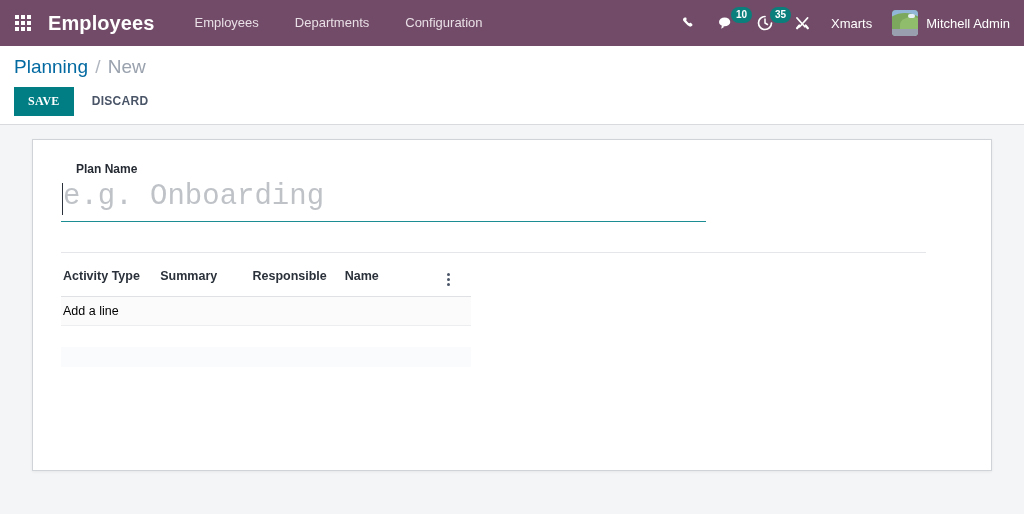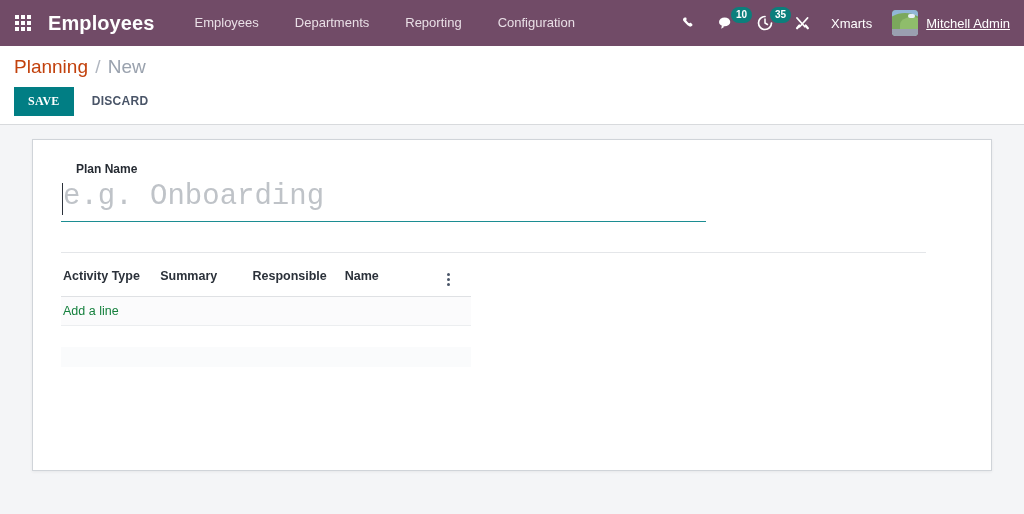--- a/index.html
+++ b/index.html
@@ -106,35 +106,35 @@
     overflow: hidden;
     background: #6fa55a;
     position: relative;
     flex: 0 0 auto;
   }
   .avatar .sky { position: absolute; inset: 0; background: linear-gradient(#8fb4d6, #a9c7e0); }
   .avatar .hill { position: absolute; left: -4px; right: -4px; top: 3px; height: 20px; background: #7ba85c; border-radius: 50% 50% 0 0; }
   .avatar .hill2 { position: absolute; left: 8px; right: -6px; top: 7px; height: 16px; background: #8fbd6b; border-radius: 50% 50% 0 0; }
   .avatar .base { position: absolute; left: 0; right: 0; bottom: 0; height: 7px; background: #9a9fb0; }
   .avatar .cloud { position: absolute; right: 3px; top: 4px; width: 7px; height: 4px; background: #e8f0f7; border-radius: 3px; }
-  .user-name { color: #ffffff; font-size: 13px; text-decoration: underline; }
+  .user-name { color: #ffffff; font-size: 13px; }
 
   
   .control-panel {
     background: #ffffff;
     border-bottom: 1px solid #d8dadd;
     padding: 10px 14px 8px 14px;
   }
   .breadcrumb {
     font-size: 19px;
     color: #4f5a6b;
     margin-bottom: 8px;
     line-height: 1.2;
   }
-  .breadcrumb .crumb-link { color: #c2410c; cursor: pointer; }
+  .breadcrumb .crumb-link { color: #0369a1; cursor: pointer; }
   .breadcrumb .crumb-sep { color: #b0b6c0; margin: 0 2px; }
   .breadcrumb .crumb-current { color: #9aa2ae; }
 
   .btn-row { display: flex; align-items: center; gap: 6px; }
   .btn-save {
     background: #017e84;
     color: #ffffff;
     border: none;
     font-size: 12px;
     font-weight: bold;
@@ -236,21 +236,21 @@
     padding: 2px 4px;
   }
   .optional-dots i { width: 3px; height: 3px; background: #4a5568; border-radius: 50%; display: block; }
 
   tr.add-row td {
     background: #fbfbfc;
     border-bottom: 1px solid #eceef0;
     padding: 6px 2px 7px 2px;
   }
   .add-link {
-    color: #15803d;
+    color: #000000;
     font-size: 12.5px;
     text-decoration: none;
     cursor: pointer;
   }
 
   tr.filler-row td {
     height: 20px;
     background: #fafbfc;
     border: none;
     padding: 0;
@@ -274,21 +274,20 @@
         <i></i>
         <i></i>
     </div>
   </div>
 
   <div class="brand">Employees</div>
 
   <div class="nav-menu">
     <div class="nav-item">Employees</div>
     <div class="nav-item">Departments</div>
-    <div class="nav-item">Reporting</div>
     <div class="nav-item">Configuration</div>
   </div>
 
   <div class="nav-spacer"></div>
 
   <div class="sys-icons">
 
     <div class="sys-icon">
       <svg width="14" height="14" viewBox="0 0 16 16">
         <path fill="#ffffff" d="M3.2 1.6c-.5 0-1 .3-1.3.8l-.6 1.1c-.3.6-.2 1.3.2 1.8 1 1.3 2 2.4 3.2 3.5 1.1 1.1 2.3 2.1 3.6 3 .5.4 1.2.5 1.8.2l1.1-.6c.5-.3.8-.8.8-1.3 0-.3-.1-.5-.3-.7l-1.3-1.3c-.3-.3-.8-.4-1.2-.2l-1 .5c-.7-.5-1.3-1-1.9-1.6-.6-.6-1.1-1.2-1.6-1.9l.5-1c.2-.4.1-.9-.2-1.2L4.9 1.9c-.2-.2-.5-.3-.7-.3h-1z"></path>

